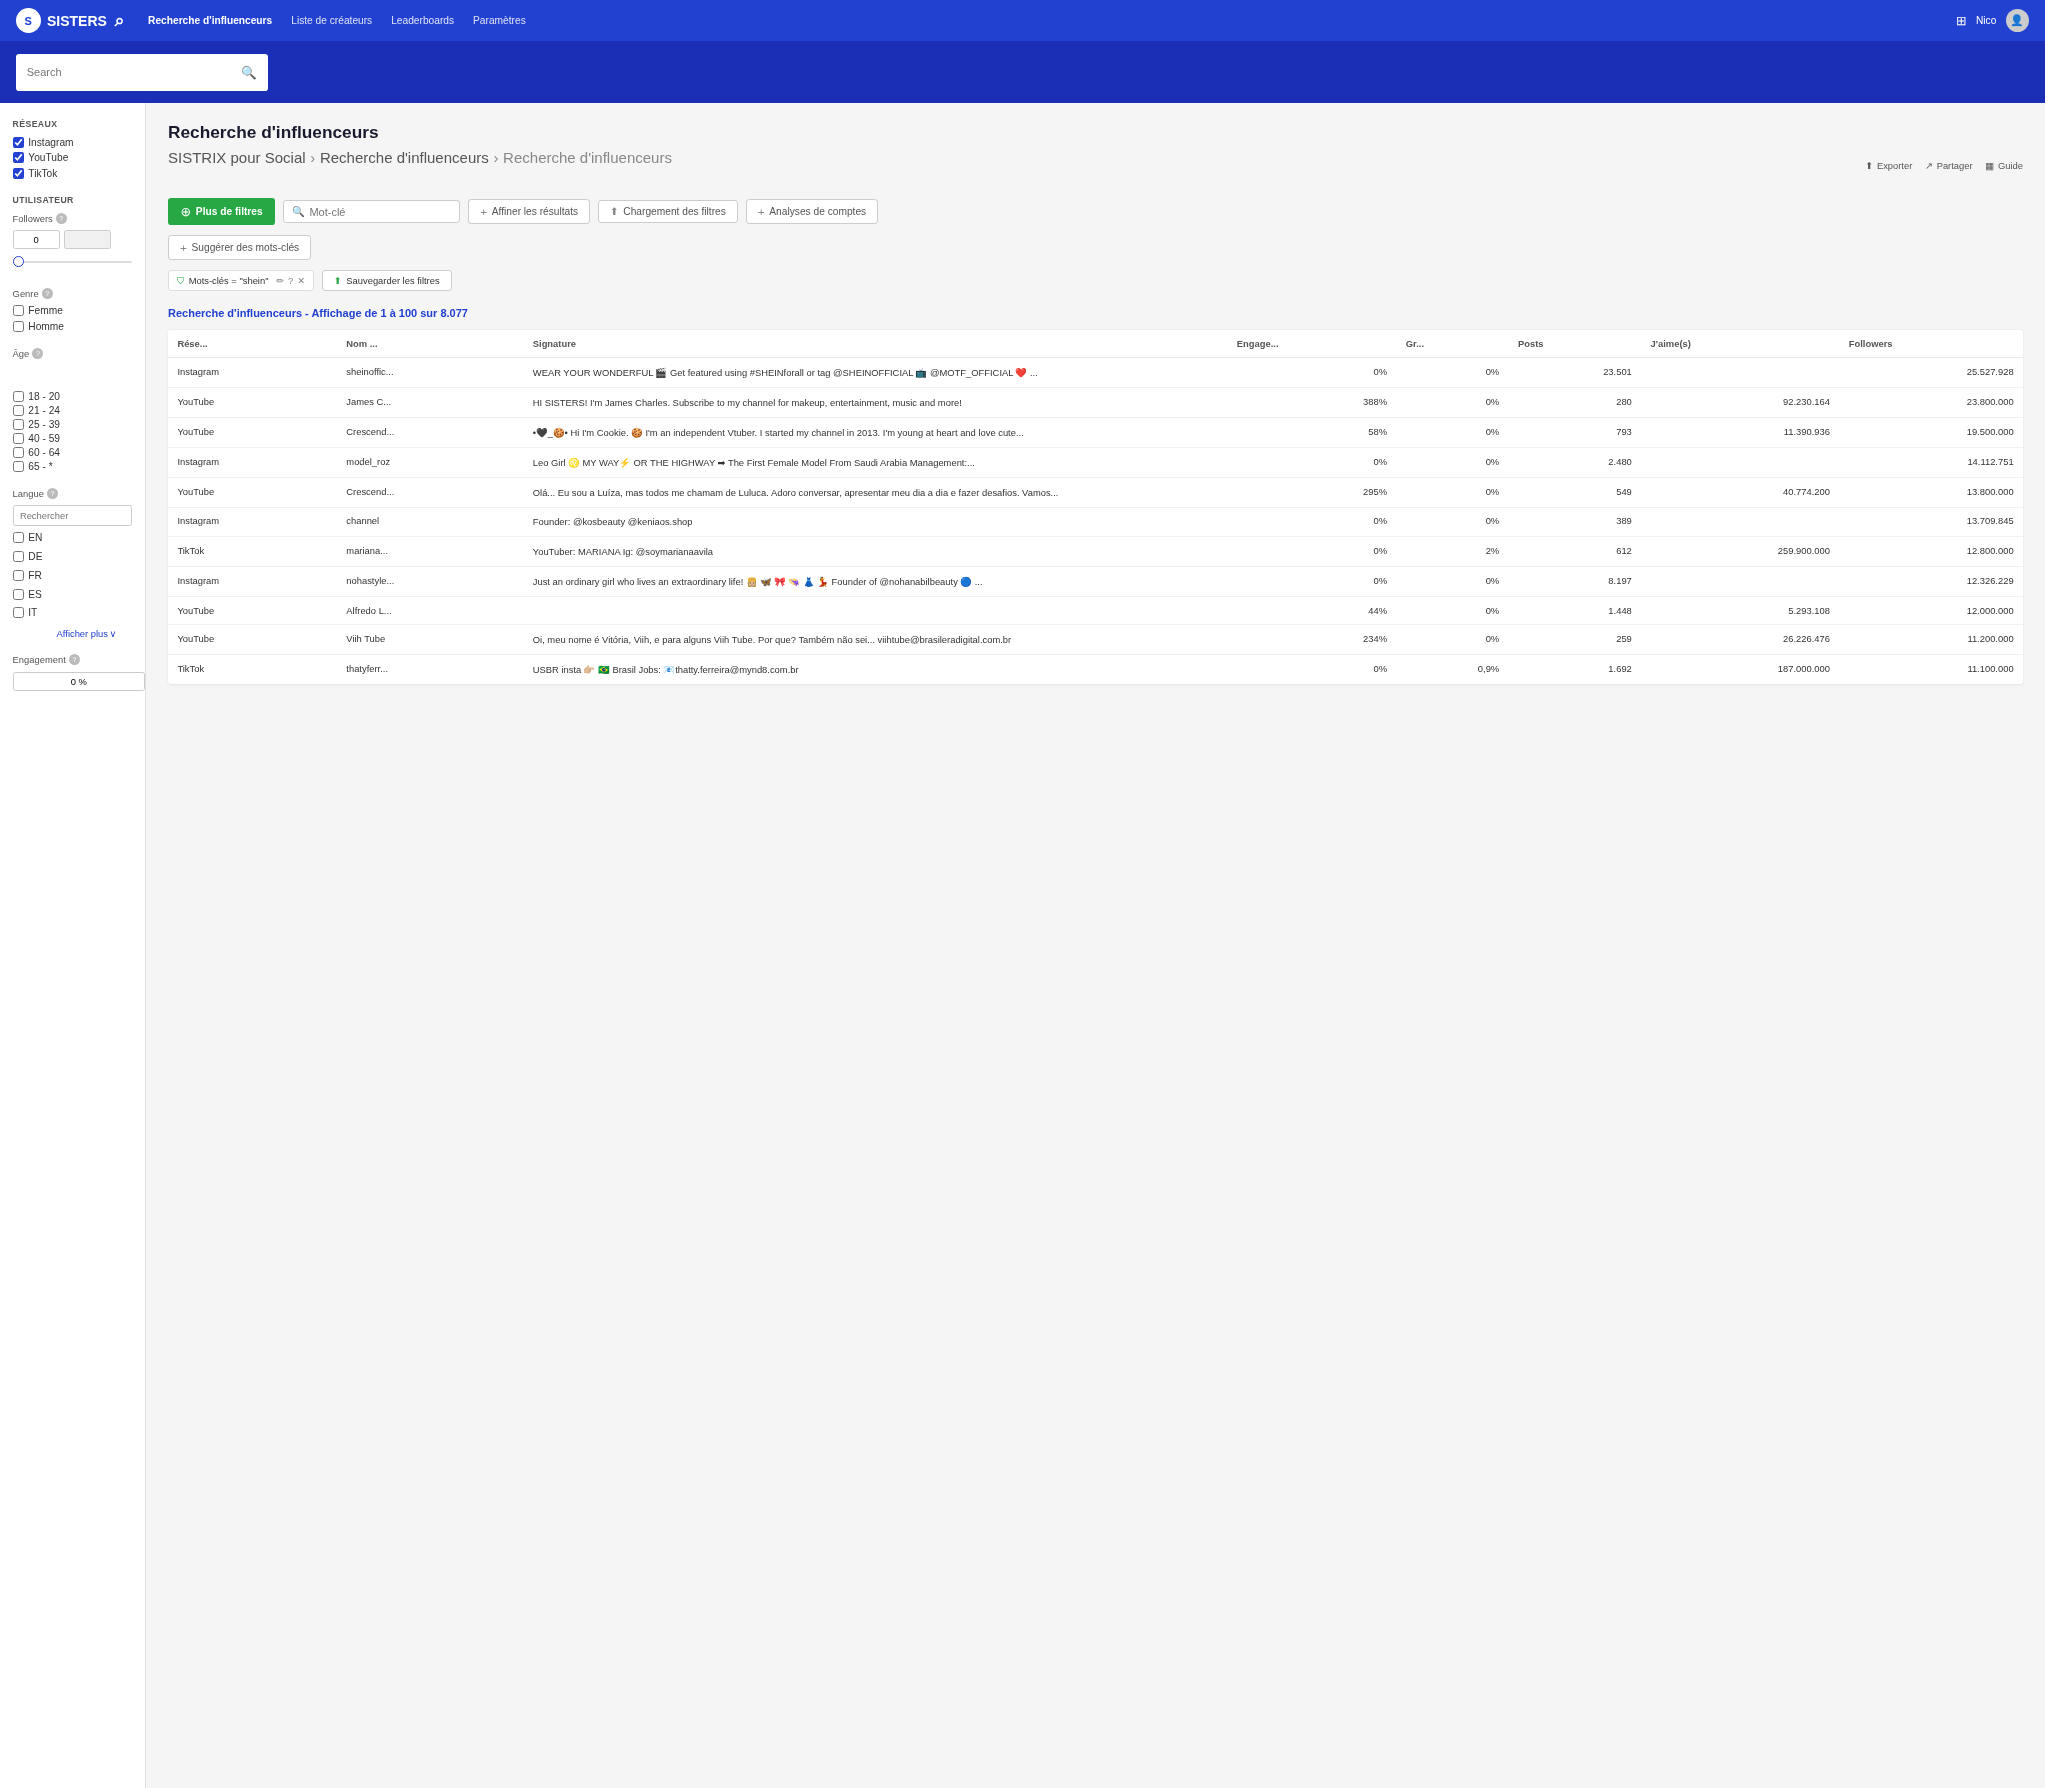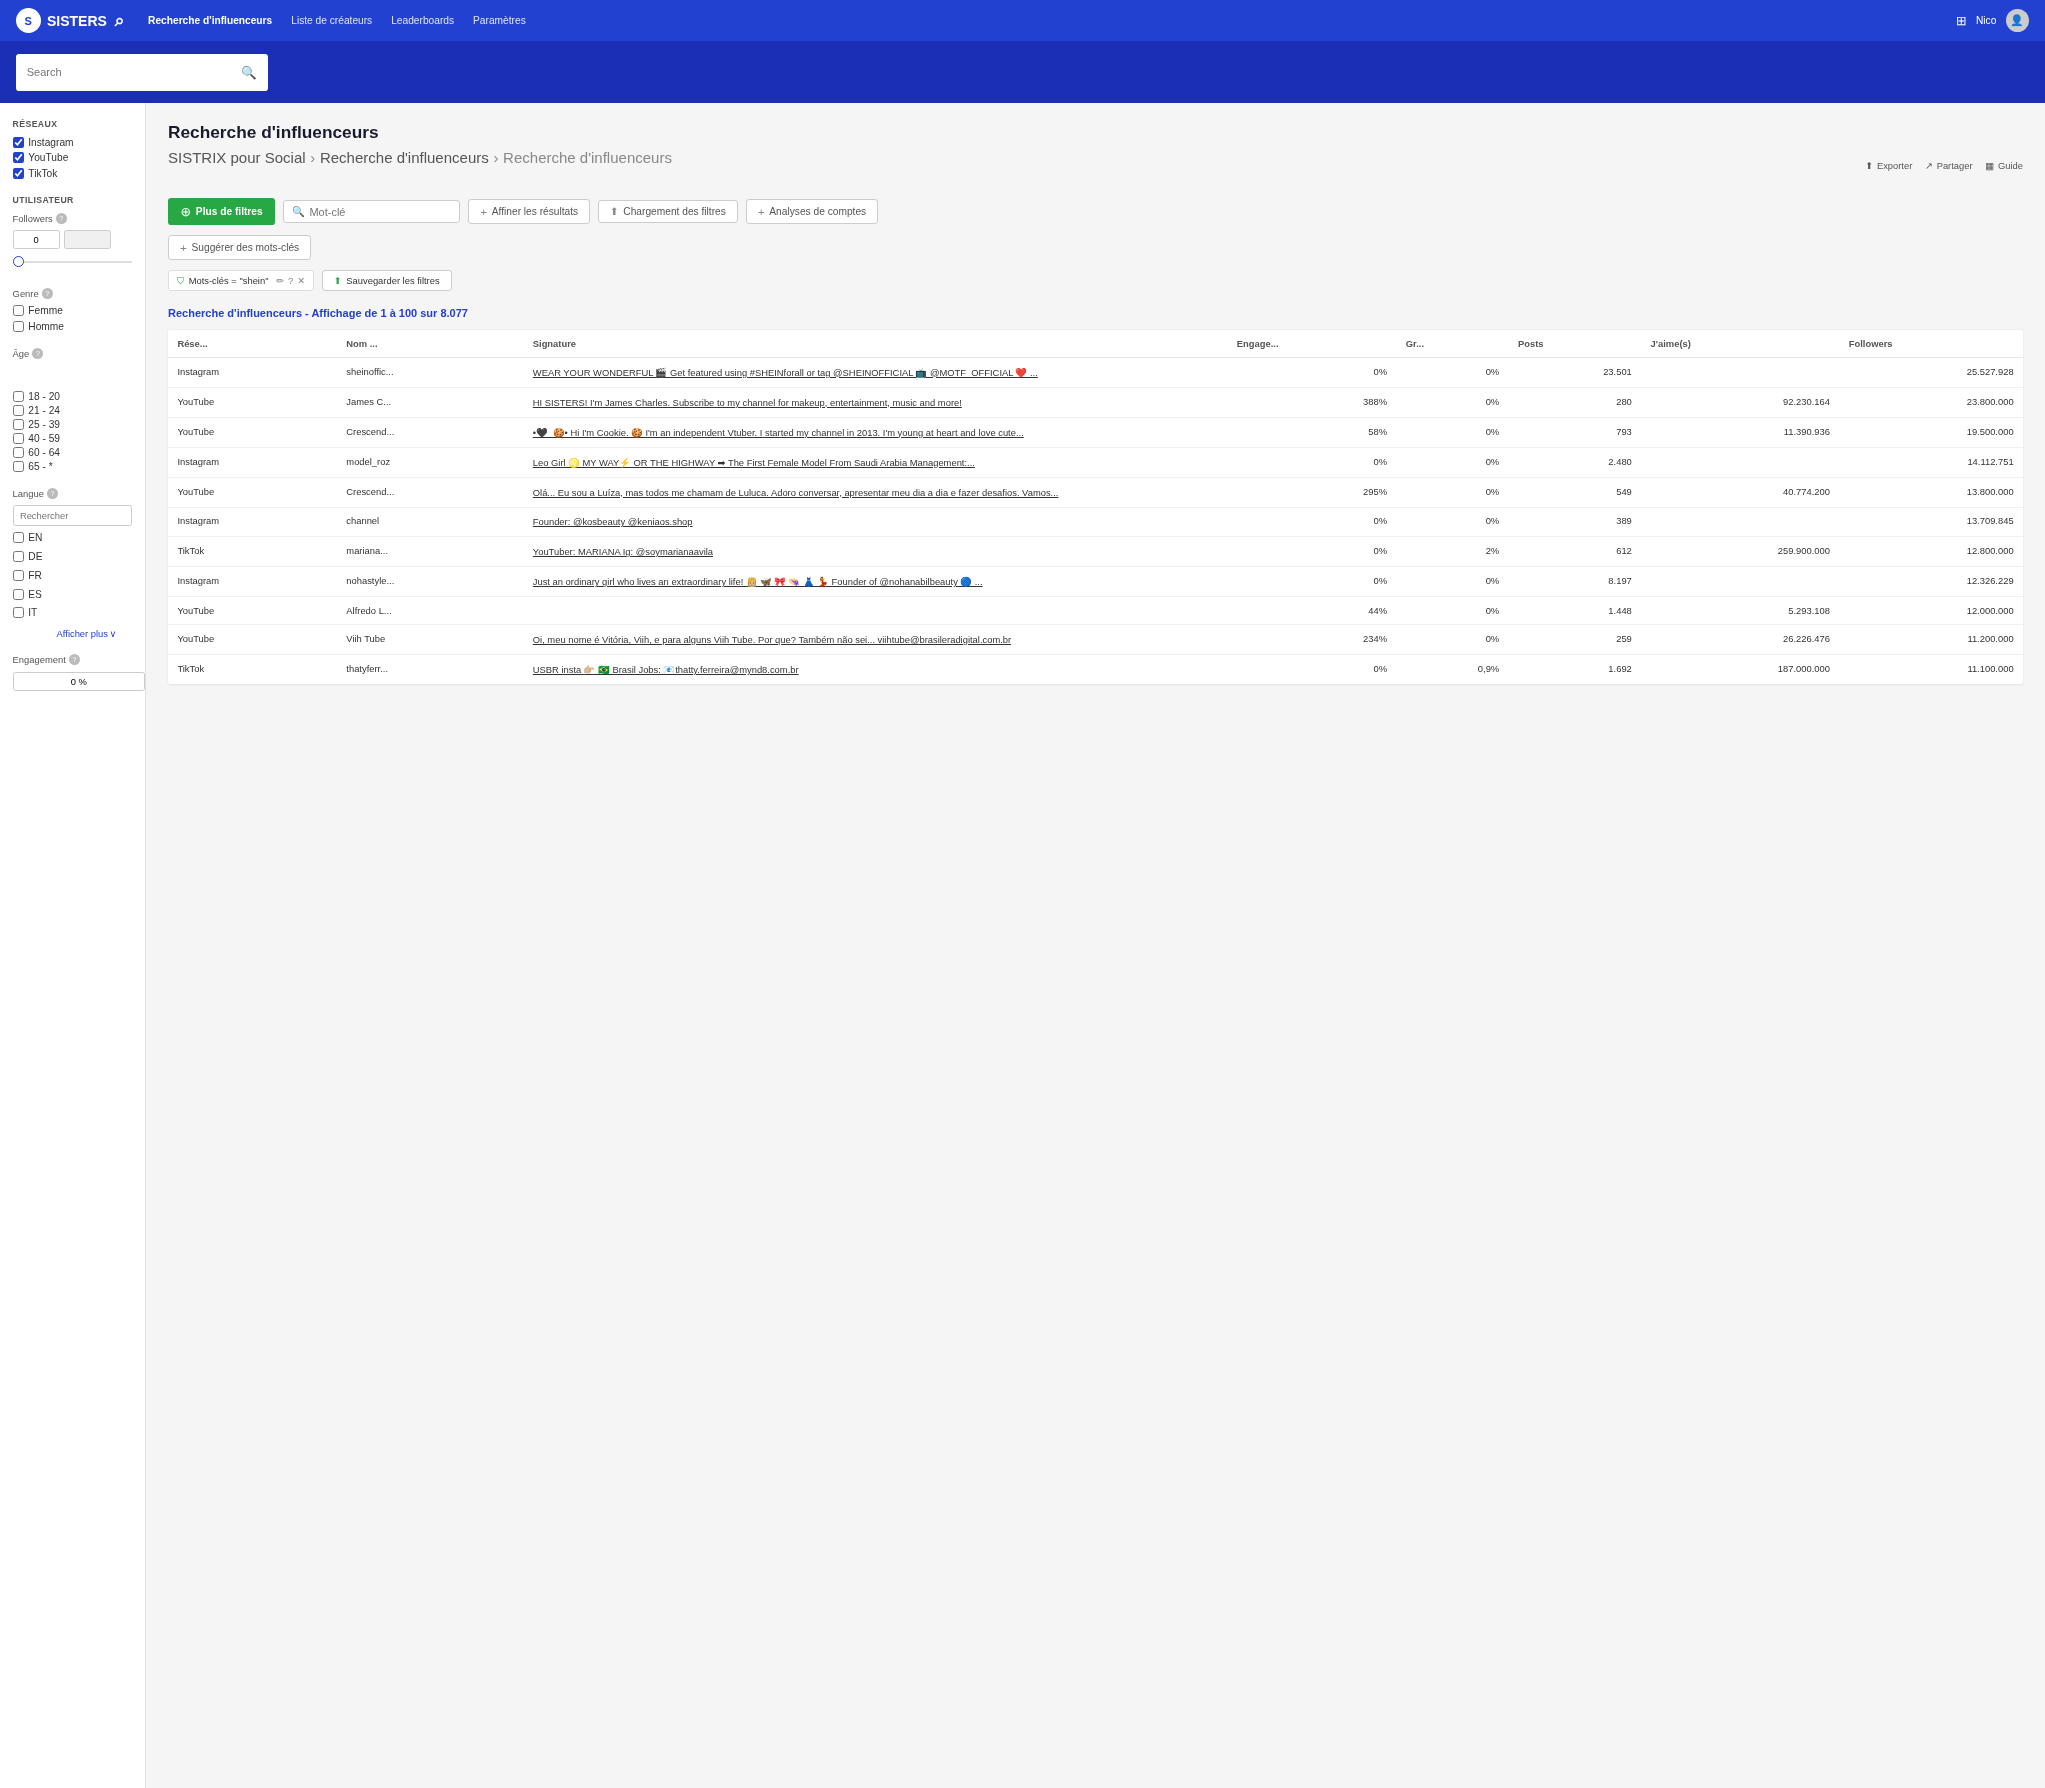--- a/index.html
+++ b/index.html
@@ -77,21 +77,21 @@
     .filter-tag .tag-actions span { cursor: pointer; color: #888; font-size: 9.4px; }
     .btn-save-filter { background: white; border: 0.8px solid #ccc; border-radius: 3.1px; padding: 3.9px 11px; font-size: 9.4px; color: #333; cursor: pointer; display: flex; align-items: center; gap: 4.7px; }
     .save-icon { color: #28a745; }
 
     
     .table-title { font-size: 11px; font-weight: 700; color: #2341d0; margin-bottom: 11px; }
     .results-table { width: 100%; border-collapse: collapse; background: white; border-radius: 3.1px; overflow: hidden; box-shadow: 0 0.8px 2.4px rgba(0,0,0,0.08); }
     .results-table th { text-align: left; padding: 7.9px 9.4px; font-size: 9.4px; font-weight: 600; color: #555; border-bottom: 0.8px solid #e8e8e8; background: white; white-space: nowrap; }
     .results-table td { padding: 7.9px 9.4px; font-size: 9.4px; color: #333; border-bottom: 0.8px solid #f0f0f0; vertical-align: top; }
     .results-table tr:last-child td { border-bottom: none; }
-    .signature-cell { max-width: 252px; color: #555; font-size: 9px; line-height: 1.4; text-decoration: underline; }
+    .signature-cell { max-width: 252px; color: #555; font-size: 9px; line-height: 1.4; }
     .num-cell { text-align: right; color: #333; }
     .network-cell { color: #333; font-size: 9.4px; }
     .name-cell { color: #2341d0; font-size: 9.4px; cursor: pointer; }
 
     .header-breadcrumb-row { display: flex; align-items: center; margin-bottom: 15.7px; }
   </style>
 </head>
 <body>
 
 <header class="header">

